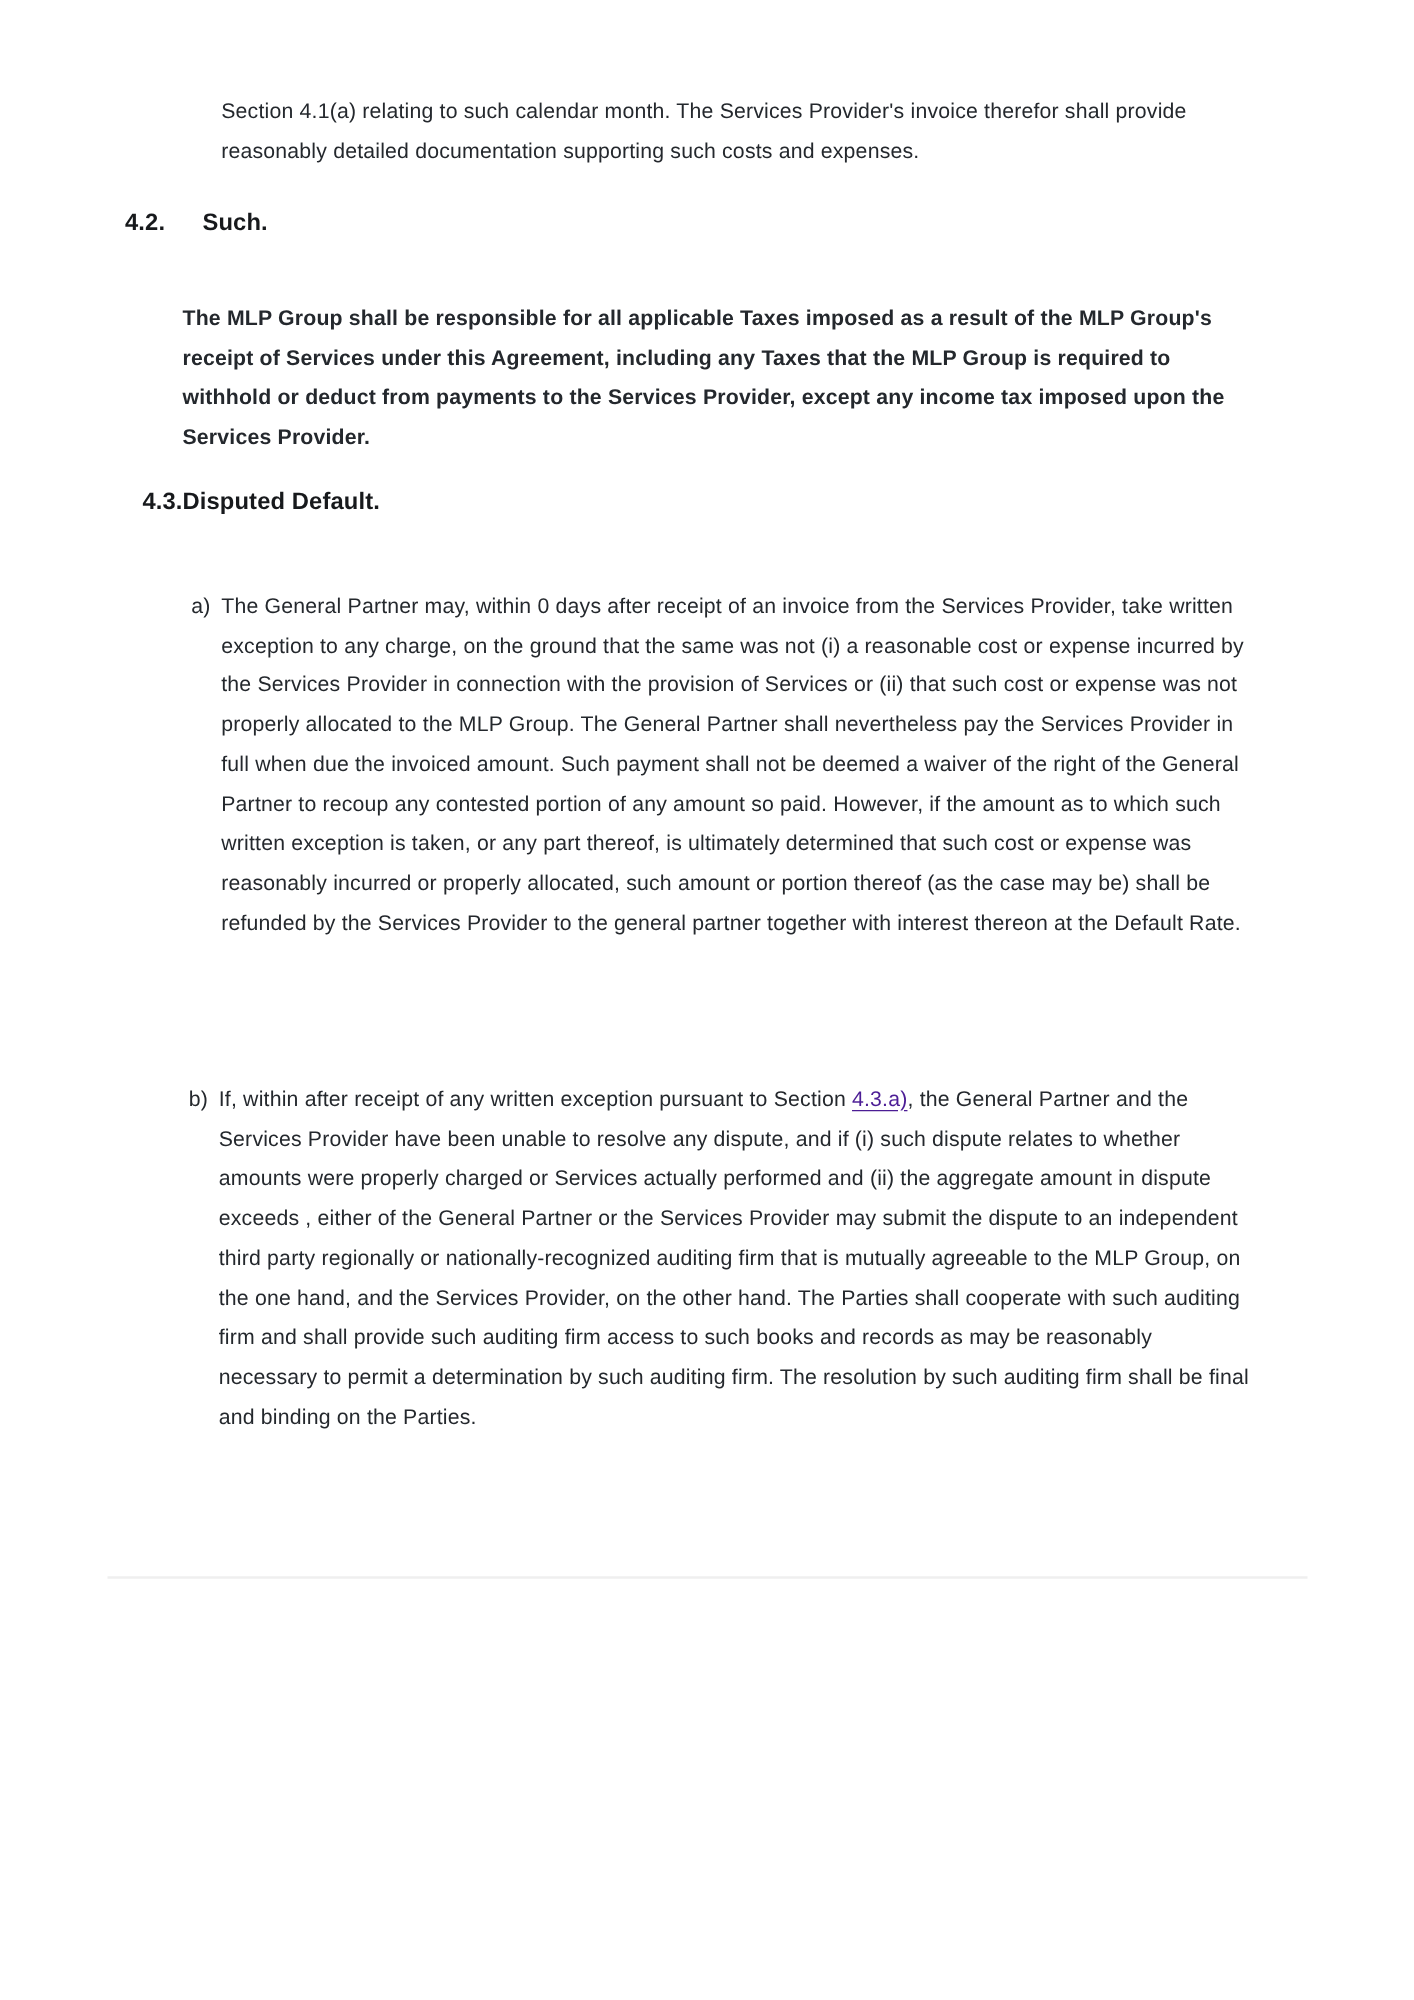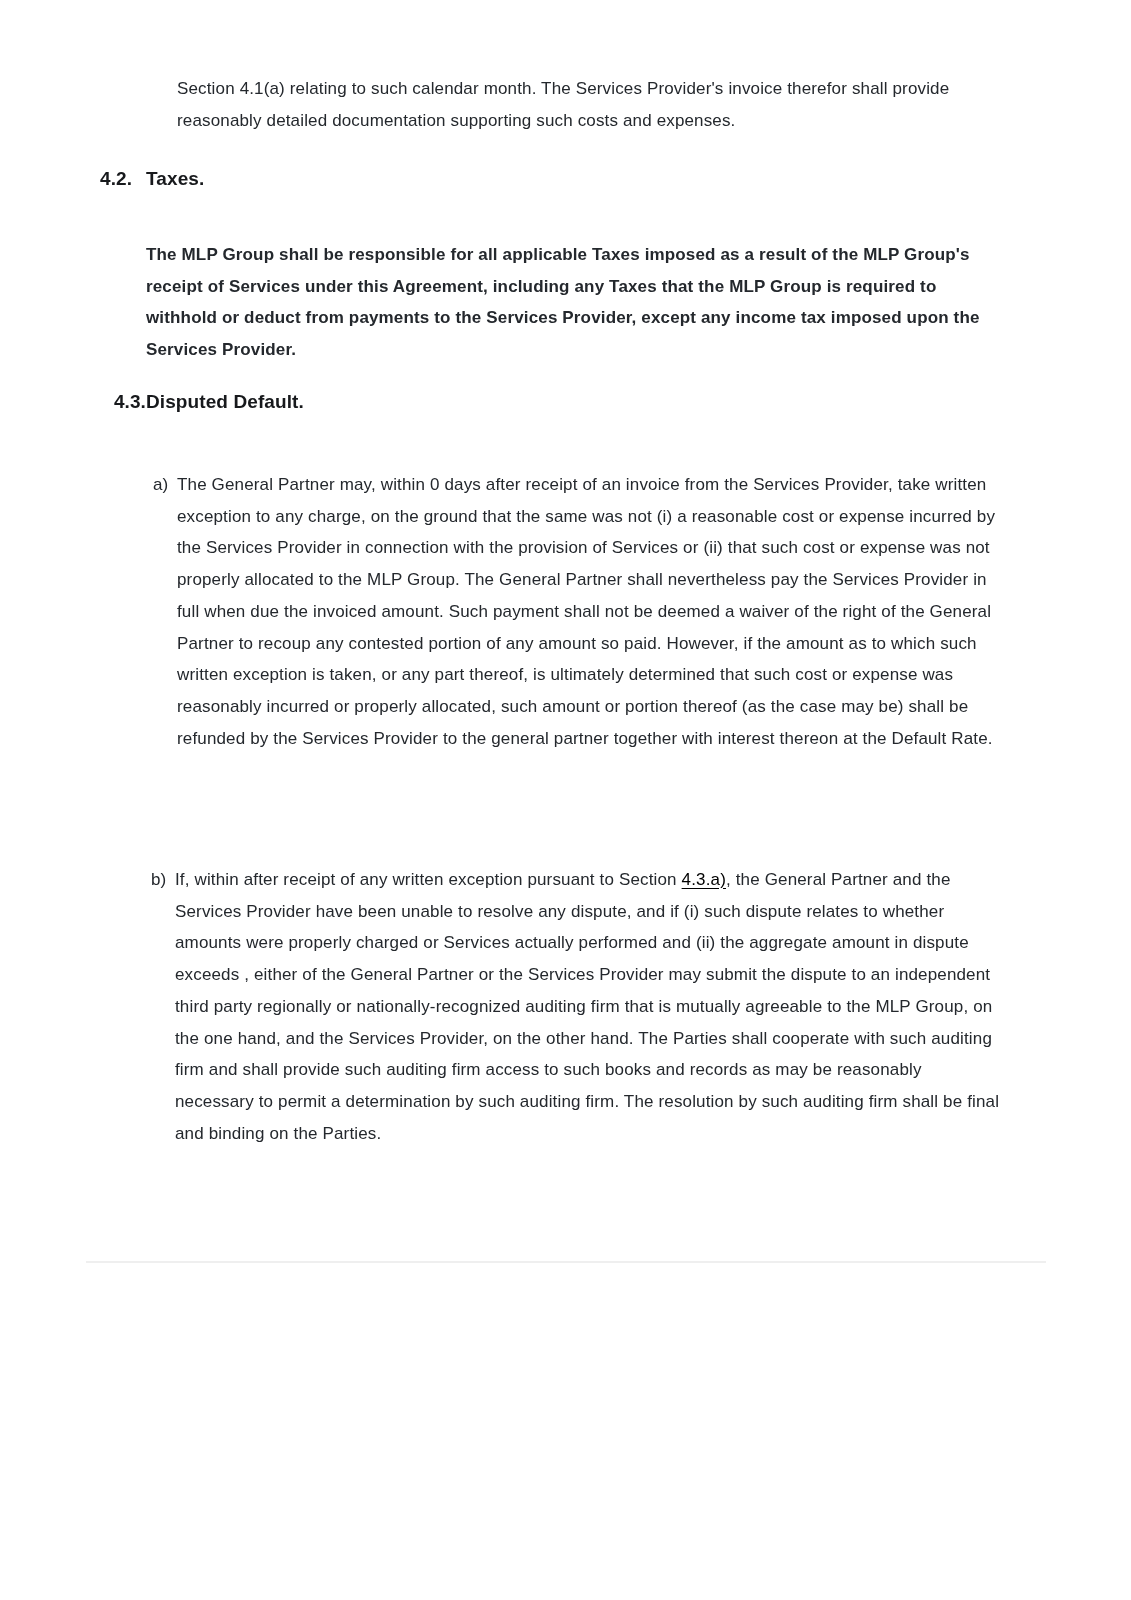--- a/index.html
+++ b/index.html
@@ -23,32 +23,32 @@
   .continuation { left: 177px; top: 56px; width: 818px; }
 
   .sec-heading {
     display: flex;
     font-size: 19px;
     font-weight: bold;
     color: #17191c;
     letter-spacing: 0.1px;
   }
   .sec-heading .num { display: inline-block; min-width: 46px; }
-  .h42 { left: 100px; top: 168px; }
+  .h42 { left: 100px; top: 168px; gap: 16px; }
   .h43 { left: 100px; top: 391px; text-align: right; }
 
   .p42 { left: 146px; top: 222px; width: 866px; font-weight: bold; }
 
   .list-item { display: flex; }
   .list-item .marker { flex: 0 0 24px; }
   .item-a { left: 153px; top: 469px; width: 848px; }
   .item-b { left: 151px; top: 864px; width: 852px; }
 
   .doc-link {
-    color: #000000;
+    color: #4c1d95;
     text-decoration: underline;
     text-underline-offset: 3px;
     cursor: pointer;
   }
 
   .divider {
     left: 86px; top: 1261px; width: 960px; height: 0;
     border-top: 2px solid #efefef;
   }
 
@@ -79,21 +79,21 @@
 </style>
 </head>
 <body>
 
 <div class="page">
 
   <p class="abs body-text continuation">Section 4.1(a) relating to such calendar month. The Services Provider's invoice therefor shall provide reasonably detailed documentation supporting such costs and expenses.</p>
 
   <div class="abs sec-heading h42">
     <span class="num">4.2.</span>
-    <span>Taxes.</span>
+    <span>Such.</span>
   </div>
 
   <p class="abs body-text p42">The MLP Group shall be responsible for all applicable Taxes imposed as a result of the MLP Group's receipt of Services under this Agreement, including any Taxes that the MLP Group is required to withhold or deduct from payments to the Services Provider, except any income tax imposed upon the Services Provider.</p>
 
   <div class="abs sec-heading h43">
     <span class="num">4.3.</span>
     <span>Disputed Default.</span>
   </div>
 
   <div class="abs body-text list-item item-a">

